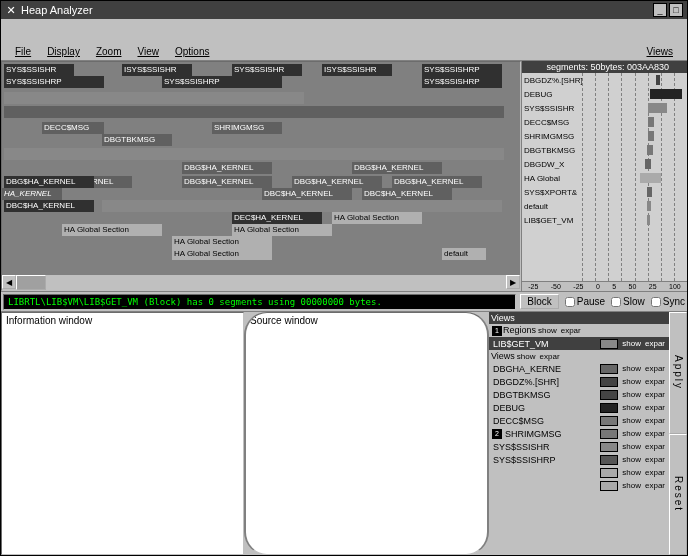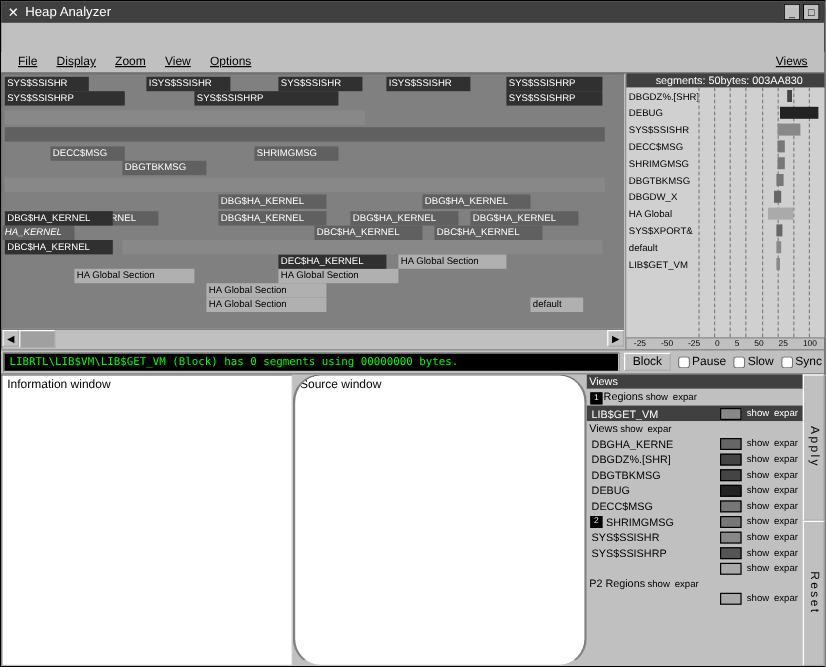--- a/index.html
+++ b/index.html
@@ -381,21 +381,20 @@
               <span class="view-swatch" style="background: rgb(85, 85, 85);"></span>
               <span class="view-act">show</span>
               <span class="view-act">expar</span>
             </div>
             <div class="view-item">
               <span class="view-name"></span>
               <span class="view-swatch" style="background: rgb(170, 170, 170);"></span>
               <span class="view-act">show</span>
               <span class="view-act">expar</span>
             </div>
-            <div class="view-section"><span>P2 Regions</span><span class="view-act">show</span><span class="view-act">expar</span></div>
             <div class="view-item">
               <span class="view-name"></span>
               <span class="view-swatch" style="background: rgb(170, 170, 170);"></span>
               <span class="view-act">show</span>
               <span class="view-act">expar</span>
             </div>
           </div>
       </div>
       <div class="side-buttons">
         <div class="side-btn">Apply</div>

